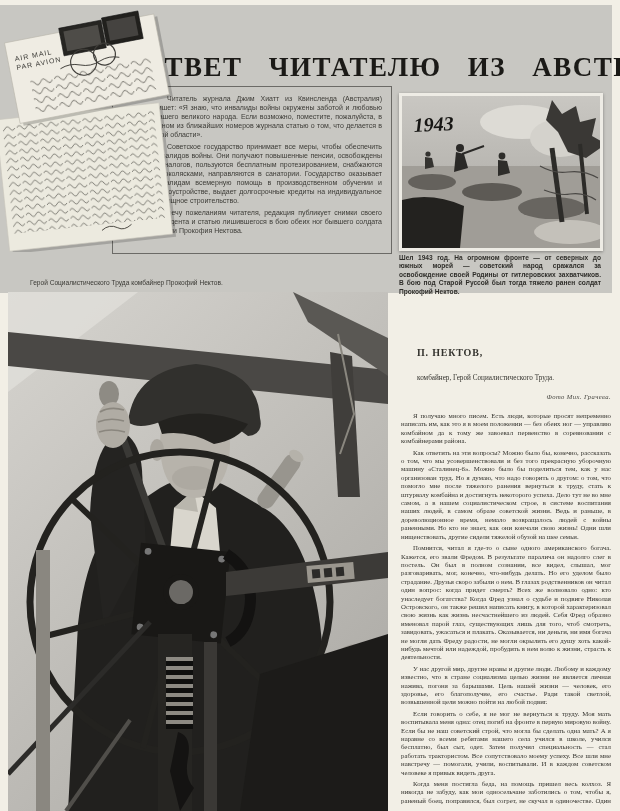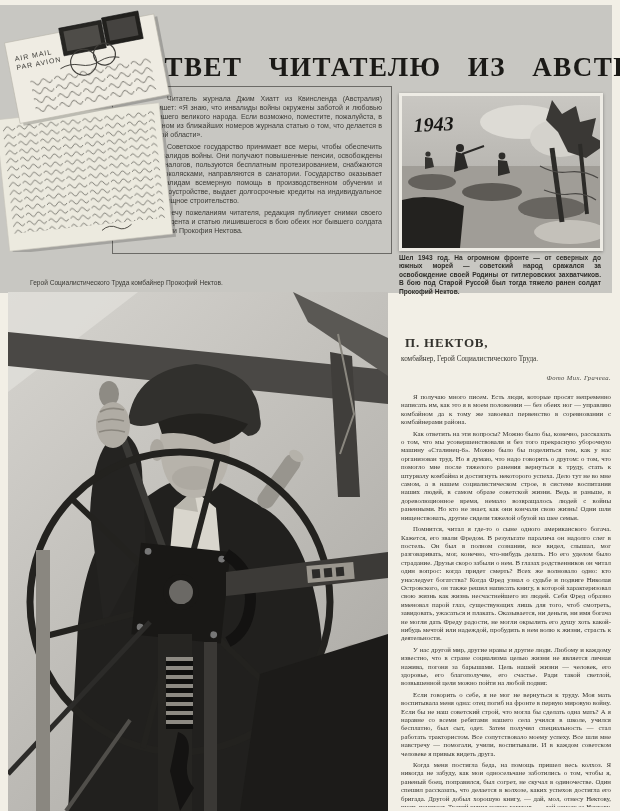--- a/index.html
+++ b/index.html
@@ -18,22 +18,22 @@
   .warPhoto{position:absolute;left:399px;top:93px;width:198px;height:152px;
             border:3px solid #eeece5;box-shadow:0 1px 3px rgba(0,0,0,.35);}
   .warCaption{position:absolute;left:399px;top:254px;width:202px;
               font-size:6.6px;line-height:8.4px;font-weight:bold;color:#2e2d29;
               text-align:justify;}
   .portraitCaption{position:absolute;left:30px;top:279px;width:330px;
                    font-size:6.6px;color:#3a3934;}
   .mainPhoto{position:absolute;left:8px;top:292px;width:380px;height:519px;background:#b9b7b2;}
   .article{position:absolute;left:401px;top:331px;width:210px;height:476px;overflow:hidden;
            font-family:"Liberation Serif",serif;color:#34332e;}
-  .author{font-weight:bold;font-size:13px;letter-spacing:.8px;margin:4px;}
-  .authorTitle{font-size:7.2px;margin:1px 0 0 0;}
+  .author{font-weight:bold;font-size:10px;letter-spacing:.8px;margin:16px;}
+  .authorTitle{font-size:7.2px;margin:1px 0 0 16px;}
   .credit{font-style:italic;font-size:6.6px;text-align:right;margin:11px 0 0 0;letter-spacing:.4px;color:#45443f;}
   .body{margin-top:12px;font-size:6.8px;line-height:8.4px;text-align:justify;}
   .body p{margin:0 0 3px 0;text-indent:12px;}
   svg{display:block;}
   svg text.airmail{font-family:"Liberation Sans",sans-serif;font-size:7px;letter-spacing:1px;fill:#3a3935;}
   svg text.yearLabel{font-family:"Liberation Serif",serif;font-style:italic;font-weight:bold;font-size:20px;fill:#171614;}
 </style>
 </head>
 <body>
 

